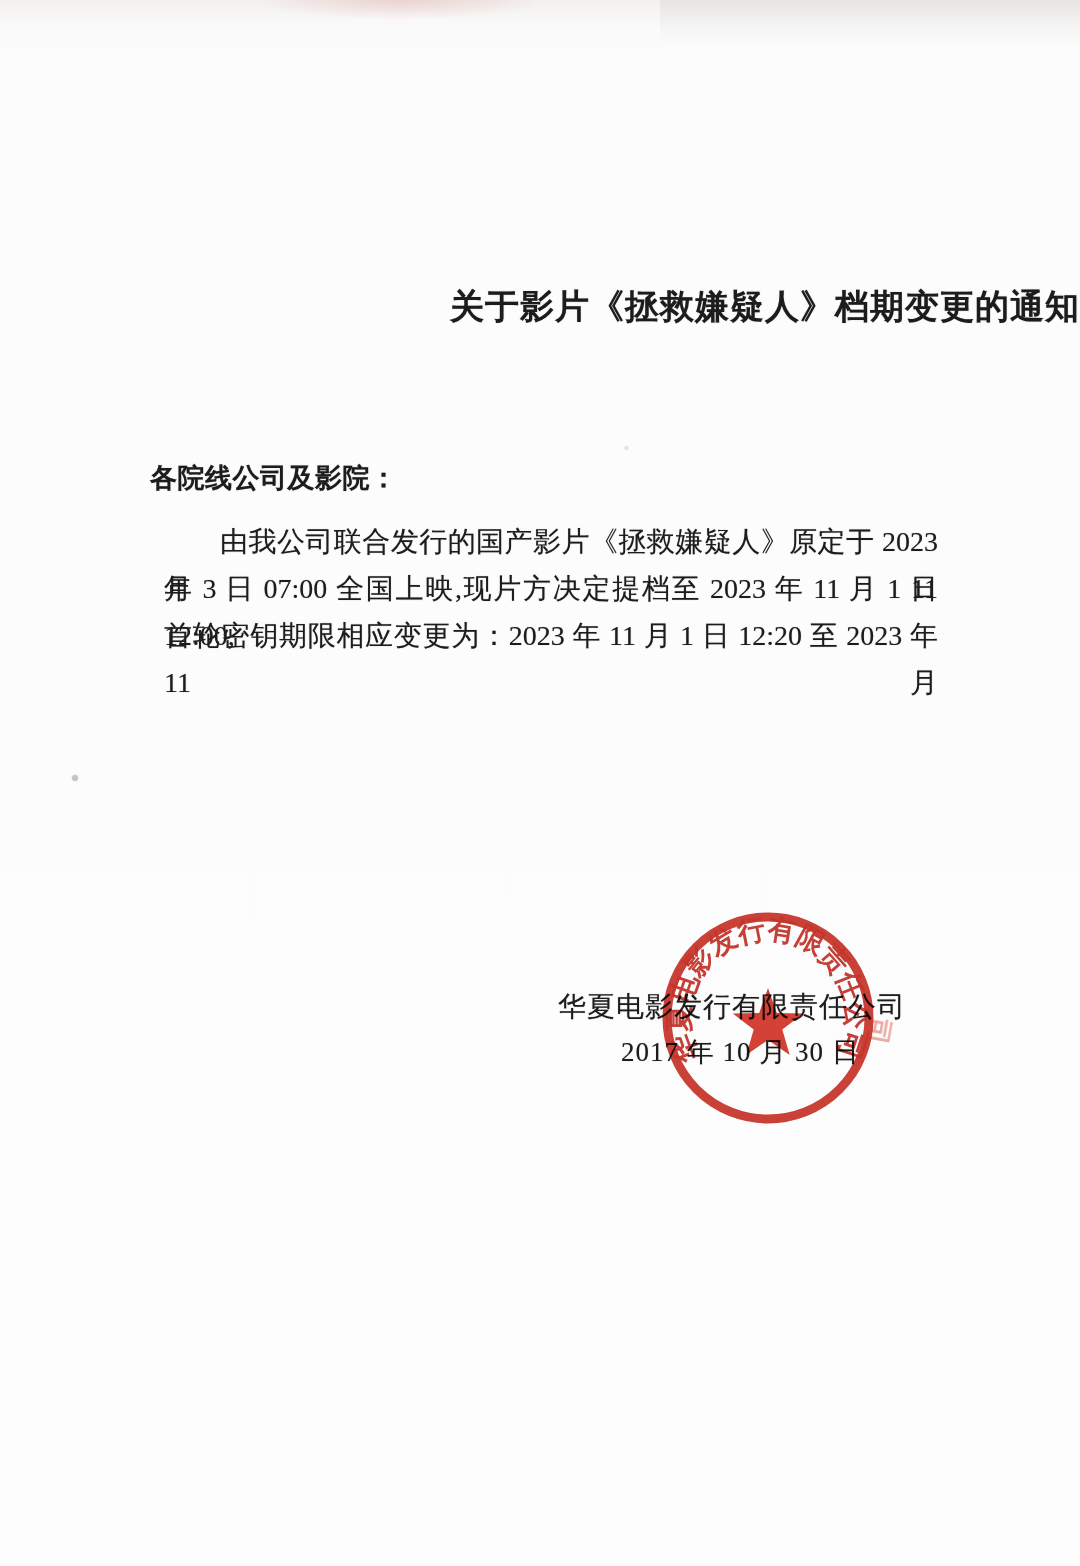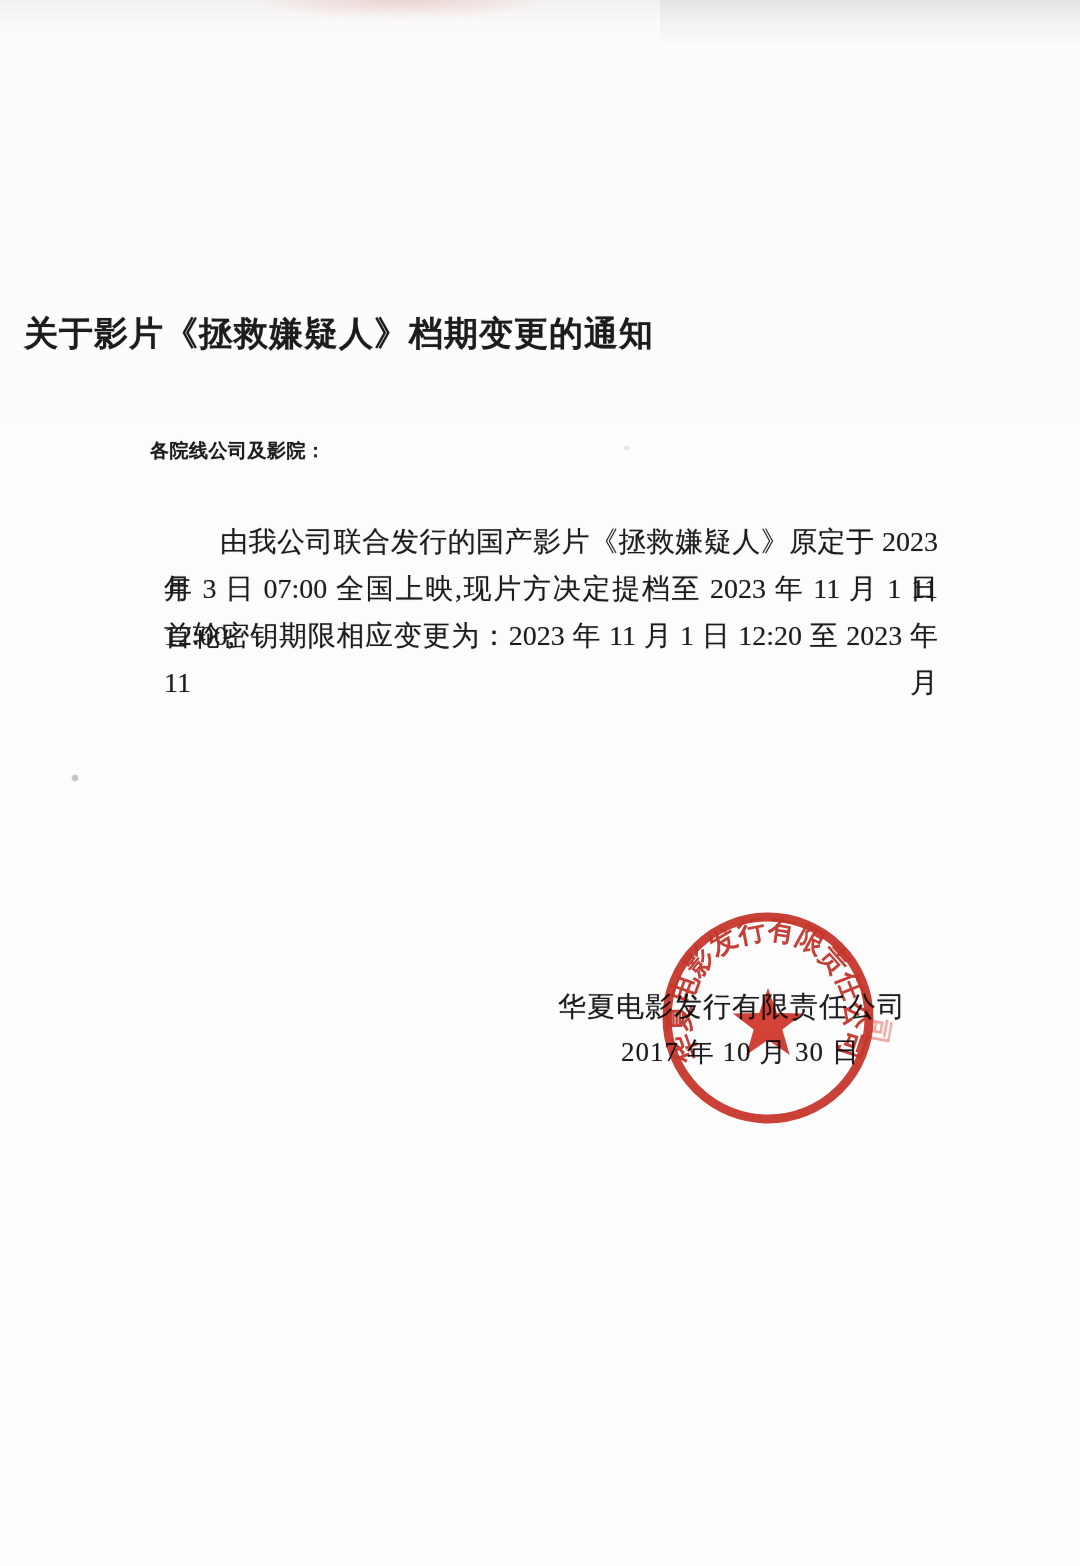--- a/index.html
+++ b/index.html
@@ -25,28 +25,28 @@
     background:linear-gradient(180deg,rgba(120,115,110,.10),rgba(120,115,110,0));
     pointer-events:none;
   }
   .speck{position:absolute;border-radius:50%;pointer-events:none;}
   .speck-a{left:72px;top:775px;width:6px;height:6px;background:rgba(90,90,90,.35);box-shadow:0 0 2px rgba(90,90,90,.25);}
   .speck-b{left:624px;top:446px;width:5px;height:4px;background:rgba(120,120,120,.18);}
 
   .ink{color:#1c1c1c;text-shadow:0 0 1px rgba(40,40,40,.45);}
 
   .doc-title{
-    position:absolute;left:24px;right:0;top:313px;
-    text-align:left;
+    position:absolute;left:24px;right:0;top:286px;
+    text-align:right;
     font-size:34px;font-weight:bold;letter-spacing:1px;
     line-height:42px;
   }
   .salutation{
-    position:absolute;left:150px;top:434px;
-    font-size:19px;font-weight:bold;line-height:34px;letter-spacing:.5px;
+    position:absolute;left:150px;top:461px;
+    font-size:27px;font-weight:bold;line-height:34px;letter-spacing:.5px;
   }
   .body-text{
     position:absolute;left:148px;top:518px;width:790px;
     font-size:28px;line-height:47px;
   }
   .body-line{height:47px;white-space:nowrap;}
   .just{text-align:justify;text-align-last:justify;white-space:normal;margin-left:16px;}
   .indent{text-indent:56px;}
 
   .signature{

